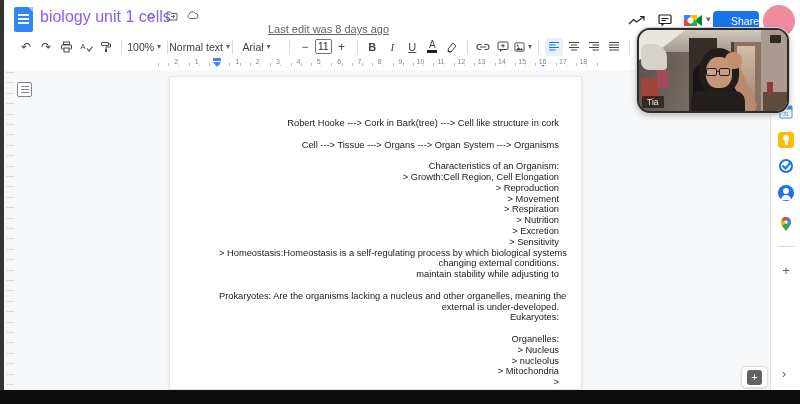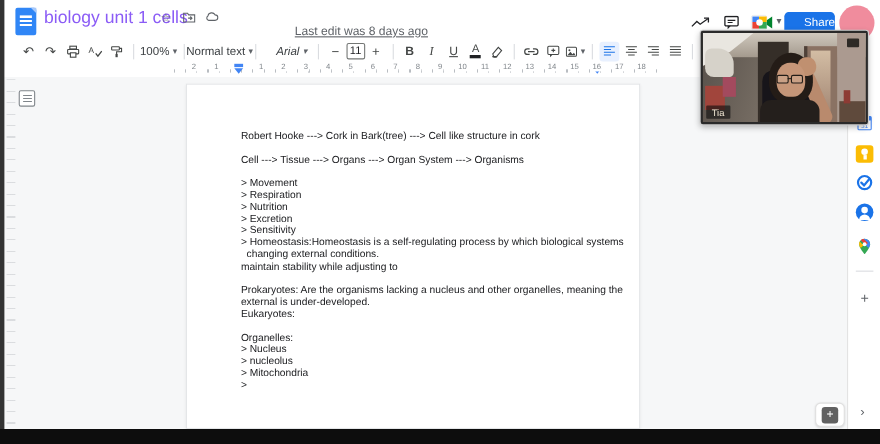--- a/index.html
+++ b/index.html
@@ -71,21 +71,21 @@
   #doc-bg { left:4px; top:70px; width:766px; height:320px; background:#f6f7f8; }
   #v-ruler { left:6px; top:72px; width:8px; height:316px;
     background:repeating-linear-gradient(to bottom,#c4c7cb 0 1px,transparent 1px 10.4px); opacity:.55; }
   #outline-button { left:17px; top:82px; width:15px; height:15px; border:1px solid #80868b; border-radius:2px;
     background:#fff; display:flex; align-items:center; justify-content:center; }
   #outline-button::after { content:""; width:8px; height:8px;
     background:repeating-linear-gradient(to bottom,#80868b 0 1px,transparent 1px 3px); }
   #page { left:169px; top:76px; width:413px; height:314px; background:#fff;
     border:1px solid #e4e6e8; box-shadow:0 1px 3px rgba(0,0,0,.08); }
   #doc-text { left:219px; top:118px; width:340px; }
-  .doc-line { height:10.8px; line-height:10.8px; font-size:9.3px; color:#202124; white-space:pre; }
+  .doc-line { height:10.8px; line-height:10.8px; font-size:9.3px; color:#202124; white-space:pre;text-align:right; }
   .misspelled { text-decoration:underline wavy #e53935; text-decoration-thickness:1px; }
 
   
   #side-panel { left:770px; top:56px; width:30px; height:334px; background:#fff; border-left:1px solid #e3e3e3; }
   .sp-icon { position:absolute; left:7px; width:16px; height:16px; }
   #calendar-icon { top:48px; } #keep-icon { top:76px; } #tasks-icon { top:102px; }
   #contacts-icon { top:129px; } #maps-icon { top:160px; }
   #sp-divider { position:absolute; left:7px; top:190px; width:16px; height:1px; background:#dadce0; }
   #addons-plus-icon { position:absolute; left:7px; top:206px; width:16px; height:16px; color:#5f6368;
     font-size:13px; display:flex; align-items:center; justify-content:center; }
@@ -100,21 +100,21 @@
 
   
   #explore-button { left:741px; top:366px; width:27px; height:22px; background:#fff; border:1px solid #e0e0e0;
     border-radius:5px; box-shadow:0 1px 2px rgba(0,0,0,.12); display:flex; align-items:center; justify-content:center; }
   #explore-button .inner { width:15px; height:15px; background:#616161; border-radius:3px; color:#fff;
     font-size:11px; line-height:14px; text-align:center; }
   #panel-chevron { left:782px; top:367px; font-size:12px; color:#5f6368; }
 
   
   #webcam { left:637px; top:28px; width:152px; height:85px; background:#6b6258; border:2px solid #2a2a2a;
-    border-radius:2px; box-shadow:0 0 0 1px #cfcfcf, 0 2px 6px rgba(0,0,0,.3); overflow:hidden; z-index:40; }
+    border-radius:13px; box-shadow:0 0 0 1px #cfcfcf, 0 2px 6px rgba(0,0,0,.3); overflow:hidden; z-index:40; }
   #webcam .shape { position:absolute; }
   #wc-bg { inset:0; background:linear-gradient(105deg,#57504a 0%,#80766b 55%,#948878 100%); }
   #wc-ceiling { left:0; top:0; width:148px; height:22px; background:linear-gradient(to bottom,#cfc8bd,#a49a8e); }
   #wc-window-light { left:0; top:0; width:46px; height:30px; background:#e9e6e0;
     clip-path:polygon(0 0,100% 0,55% 55%,0 100%); }
   #wc-wardrobe { left:50px; top:8px; width:28px; height:73px; background:#352e28; }
   #wc-cloth { left:2px; top:14px; width:26px; height:26px; background:#d6d2c9; border-radius:6px 14px 4px 8px; }
   #wc-redbox { left:2px; top:48px; width:18px; height:22px; background:#a1453c; }
   #wc-pinkbox { left:18px; top:40px; width:12px; height:18px; background:#a34a5e; }
   #wc-door { left:92px; top:12px; width:30px; height:69px; background:#8a7263; border-left:3px solid #4e4138; }
@@ -216,21 +216,21 @@
       </span>
     <span class="tb-sep"></span>
     <span class="tb tb-label caret">
         <span>100%</span>
       </span>
     <span class="tb-sep"></span>
     <span class="tb tb-label caret">
         <span>Normal text</span>
       </span>
     <span class="tb-sep"></span>
-    <span class="tb tb-label caret" style="width:58px;justify-content:flex-end;font-style:italic;">
+    <span class="tb tb-label caret" style="width:58px;justify-content:flex-start;">
         <span>Arial</span>
       </span>
     <span class="tb-sep"></span>
     <span class="tb g-minus"></span>
     <span id="font-size-box">11</span>
     <span class="tb g-plus"></span>
     <span class="tb-sep"></span>
     <span class="tb g-bold"></span>
     <span class="tb g-italic"></span>
     <span class="tb g-under"></span>
@@ -355,20 +355,23 @@
 
   <div class="abs" id="doc-bg"></div>
   <div class="abs" id="v-ruler"></div>
   <div class="abs" id="outline-button"></div>
   <div class="abs" id="page"></div>
   <div class="abs" id="doc-text">
       <div class="doc-line">Robert Hooke ---&gt; Cork in Bark(tree) ---&gt; Cell like structure in cork</div>
       <div class="doc-line">&nbsp;</div>
       <div class="doc-line">Cell ---&gt; Tissue ---&gt; Organs ---&gt; Organ System ---&gt; Organisms</div>
       <div class="doc-line">&nbsp;</div>
+      <div class="doc-line">Characteristics of an Organism:</div>
+      <div class="doc-line">&gt; Growth:Cell Region, Cell Elongation</div>
+      <div class="doc-line">&gt; Reproduction</div>
       <div class="doc-line">&gt; Movement</div>
       <div class="doc-line">&gt; Respiration</div>
       <div class="doc-line">&gt; Nutrition</div>
       <div class="doc-line">&gt; Excretion</div>
       <div class="doc-line">&gt; Sensitivity</div>
       <div class="doc-line">&gt; Homeostasis:Homeostasis is a self-regulating process by which biological systems</div>
       <div class="doc-line">  changing external conditions.</div>
       <div class="doc-line">maintain stability while adjusting to</div>
       <div class="doc-line">&nbsp;</div>
       <div class="doc-line">Prokaryotes: Are the organisms lacking a nucleus and other organelles, meaning the</div>

